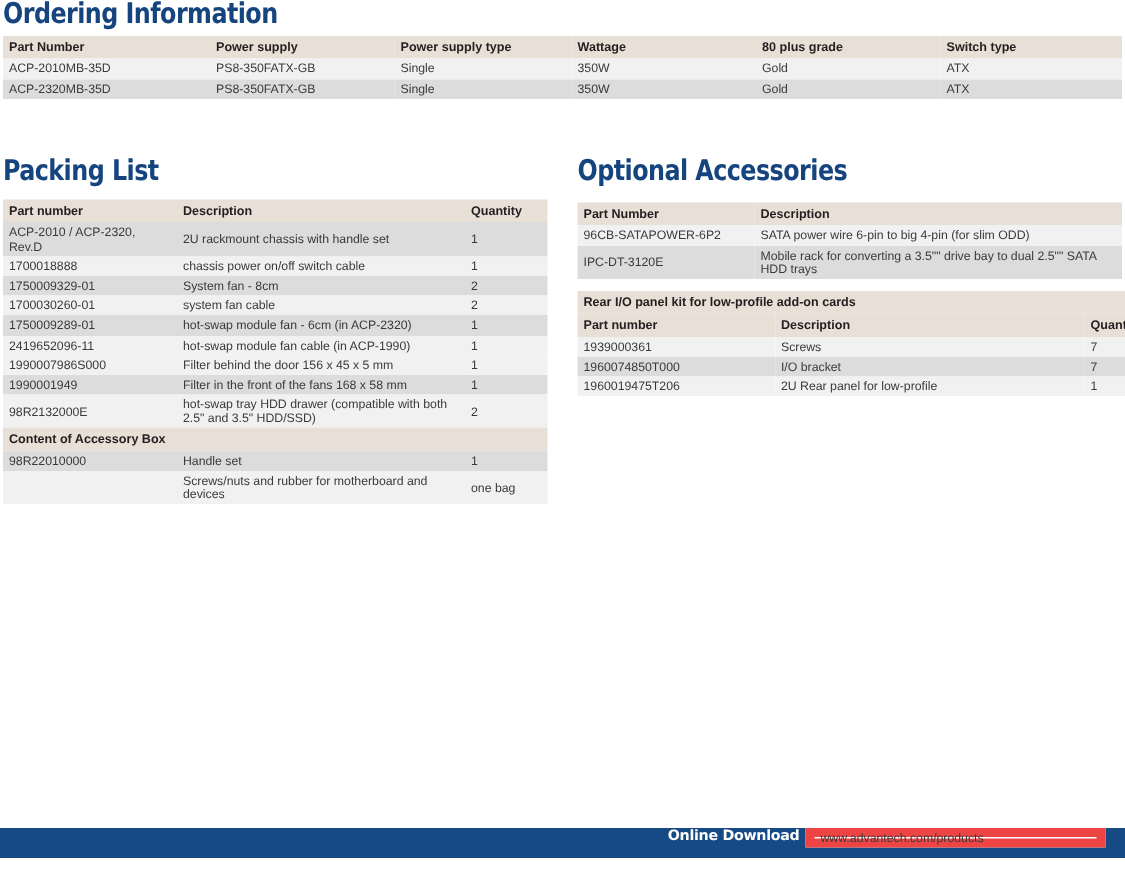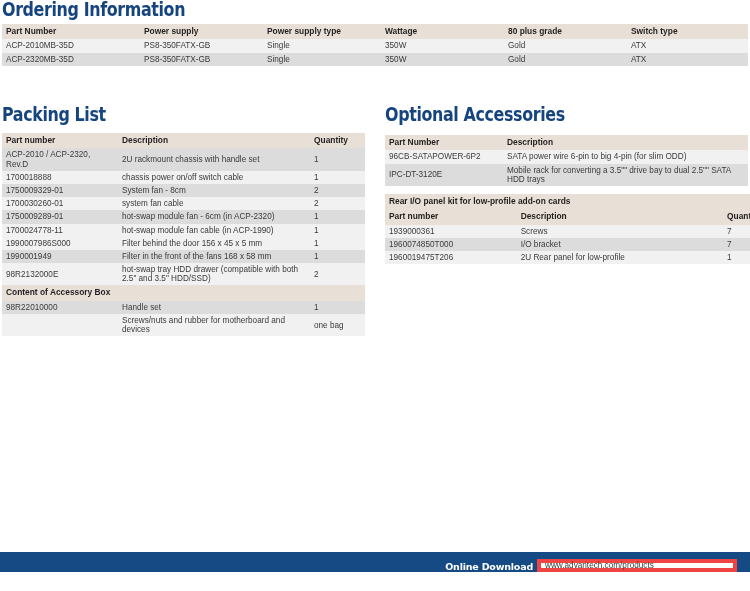--- a/index.html
+++ b/index.html
@@ -85,35 +85,35 @@
 
   
   #footer-bar {
     position: absolute;
     left: 0;
     top: 552px;
     width: 750px;
     height: 20px;
     background: #164a84;
     display: flex;
-    align-items: flex-end;
+    align-items: flex-start;
     justify-content: flex-end;
   }
   #footer-label {
     color: #ffffff;
     font-weight: bold;
     font-size: 9.5px;
     font-family: "DejaVu Sans", sans-serif;
     letter-spacing: -0.2px;
     margin-right: 4px;
     white-space: nowrap;
   }
   #footer-url-box {
     background: #ffffff;
-    border: 4px solid #ef4444;
+    border: 6px solid #ef4444;
     height: 13px;
     width: 200px;
     margin-right: 13px;
     display: flex;
     align-items: center;
     padding-left: 4px;
     box-sizing: border-box;
   }
   #footer-url-text {
     font-size: 8.2px;
@@ -205,21 +205,21 @@
           <td>1700030260-01</td>
           <td>system fan cable</td>
           <td class="num">2</td>
         </tr>
         <tr class="r-odd">
           <td>1750009289-01</td>
           <td>hot-swap module fan - 6cm (in ACP-2320)</td>
           <td class="num">1</td>
         </tr>
         <tr class="r-even">
-          <td>1700024778-11</td>
+          <td>2419652096-11</td>
           <td>hot-swap module fan cable (in ACP-1990)</td>
           <td class="num">1</td>
         </tr>
         <tr class="r-even">
           <td>1990007986S000</td>
           <td>Filter behind the door 156 x 45 x 5 mm</td>
           <td class="num">1</td>
         </tr>
         <tr class="r-odd">
           <td>1990001949</td>

